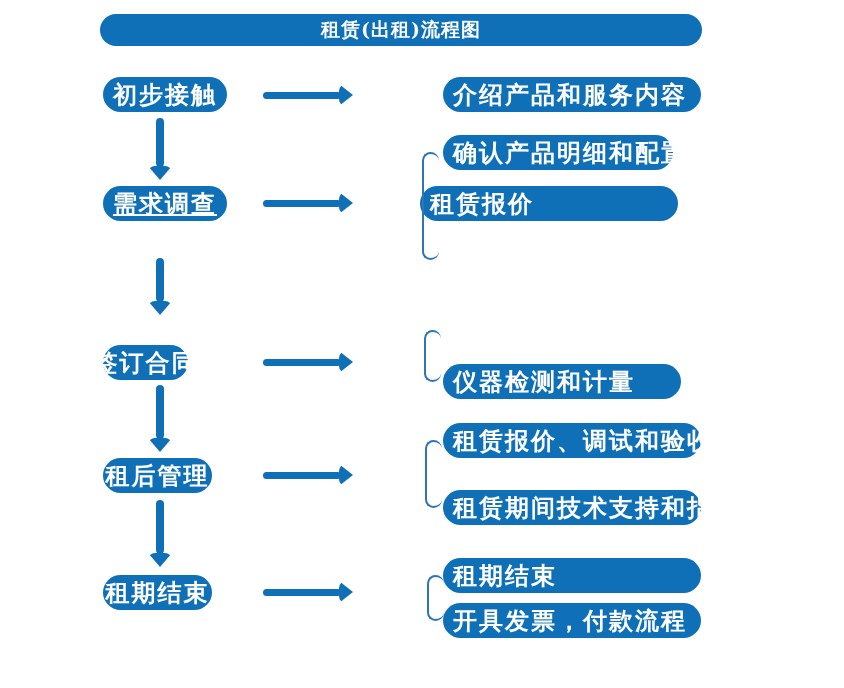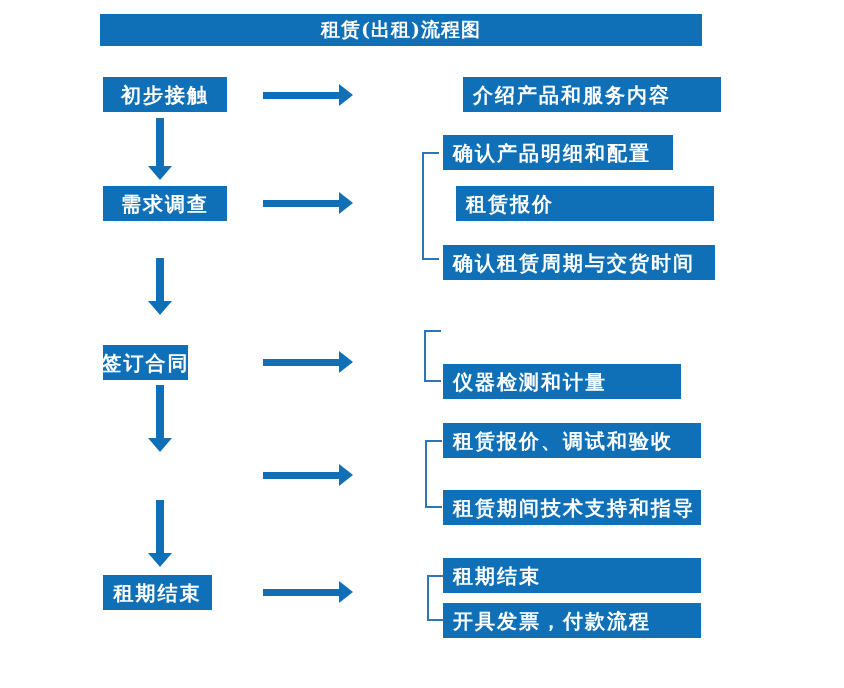--- a/index.html
+++ b/index.html
@@ -1,39 +1,39 @@
 <!DOCTYPE html>
 <html style="--primary: #0f70b8; --bracket: #2e75b6; --text-on-primary: #ffffff;"><head>
 <meta charset="utf-8">
 <style>
   :root {
     --primary: #0f70b8;
     --bracket: #2e75b6;
     --text-on-primary: #ffffff;
   }
-  * { margin: 0; padding: 0; box-sizing: border-box; }
+  * { margin: 0; padding: 0; box-sizing: border-box; border-radius: 25px; }
   body {
     background: #ffffff;
     font-family: "DejaVu Serif", "Liberation Serif", serif;
   }
   .canvas {
     position: relative;
     width: 844px;
     height: 688px;
     background: #ffffff;
     overflow: hidden;
   }
   .box {
     position: absolute;
     background: var(--primary);
     color: var(--text-on-primary);
     font-weight: bold;
     display: flex;
     align-items: center;
-    font-size: 20px;
+    font-size: 24px;
     letter-spacing: 2px;
     white-space: nowrap;
     line-height: 1;
   }
   .title-bar {
     position: absolute;
     left: 100px; top: 14px;
     width: 602px; height: 32px;
     background: var(--primary);
     color: var(--text-on-primary);
@@ -84,28 +84,28 @@
   }
 </style>
 </head>
 <body>
 
 <div class="canvas">
 
   <div class="title-bar">租赁(出租)流程图</div>
 
   <div class="box step" style="left:103px; top:77px;  width:124px;">初步接触</div>
-  <div class="box step" style="left:103px; top:186px; width:124px;">需求调查</div>
+  <div class="box step" style="left:103px; top:186px; width:124px;text-decoration:underline;">需求调查</div>
   <div class="box step" style="left:103px; top:345px; width:85px;">签订合同</div>
+  <div class="box step" style="left:103px; top:458px; width:109px;">租后管理</div>
   <div class="box step" style="left:103px; top:575px; width:109px;">租期结束</div>
 
-  <div class="box detail" style="left:463px; top:77px;  width:258px;">介绍产品和服务内容</div>
+  <div class="box detail" style="left:443px; top:77px;  width:258px;">介绍产品和服务内容</div>
   <div class="box detail" style="left:443px; top:135px; width:230px;">确认产品明细和配置</div>
-  <div class="box detail" style="left:456px; top:186px; width:258px;">租赁报价</div>
-  <div class="box detail" style="left:443px; top:245px; width:272px;">确认租赁周期与交货时间</div>
+  <div class="box detail" style="left:420px; top:186px; width:258px;">租赁报价</div>
   <div class="box detail" style="left:443px; top:364px; width:238px;">仪器检测和计量</div>
   <div class="box detail" style="left:443px; top:423px; width:258px;">租赁报价、调试和验收</div>
   <div class="box detail" style="left:443px; top:490px; width:258px;">租赁期间技术支持和指导</div>
   <div class="box detail" style="left:443px; top:558px; width:258px;">租期结束</div>
   <div class="box detail" style="left:443px; top:603px; width:258px;">开具发票，付款流程</div>
 
   <div class="varrow" style="left:148px; top:118px; height:62px;">
     <div class="vshaft"></div>
     <div class="vhead"></div>
   </div>

